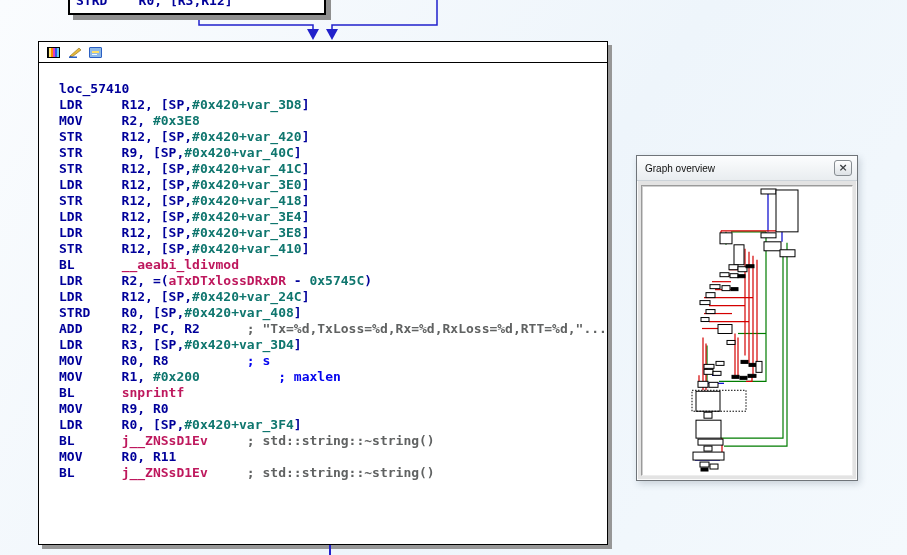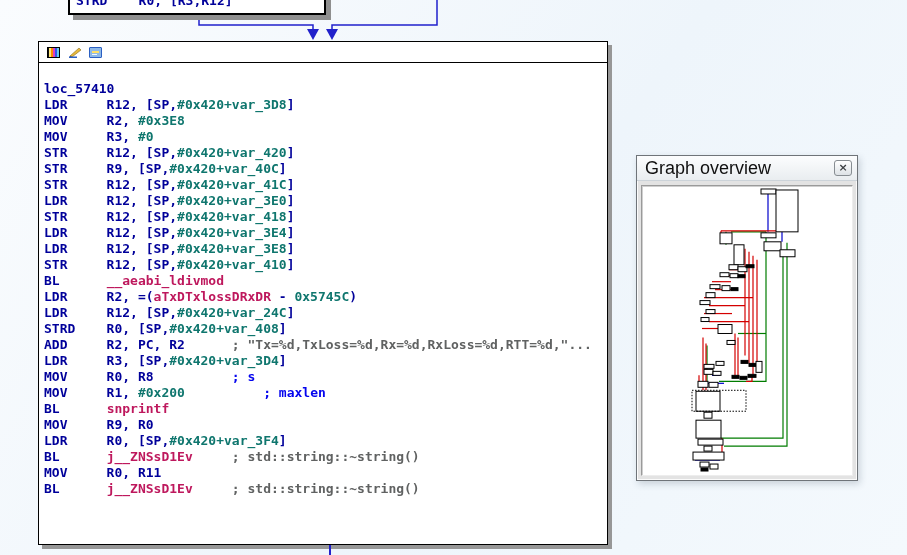--- a/index.html
+++ b/index.html
@@ -30,21 +30,21 @@
   .icon-pencil svg{display:block;}
   .icon-note{
     border:1px solid #2b5fc2;background:#8db8e8;position:relative;border-radius:1px;
   }
   .icon-note::before{
     content:"";position:absolute;left:2px;top:3px;width:7px;height:2px;background:#ffe066;
   }
   .icon-note::after{
     content:"";position:absolute;left:2px;top:6px;width:5px;height:1px;background:#f4f9ff;
   }
-  #asm-body{padding:18px 12px 0 5px;}
+  #asm-body{padding:18px 12px 0 5px;margin-left:15px;}
   .asm-line{
     height:16px;line-height:16px;white-space:pre;
     font-family:"DejaVu Sans Mono",monospace;font-size:13px;font-weight:bold;
   }
   #top-node .asm-line{padding-left:6px;line-height:15px;}
   .sg-i  {color:#00009a;}
   .sg-lbl{color:#00009a;}
   .sg-n  {color:#0f766e;}
   .sg-f  {color:#be185d;}
   .sg-cg {color:#606262;}
@@ -54,21 +54,21 @@
   
   #overview-window{
     position:absolute;left:636px;top:155px;width:220px;height:324px;
     background:#e3e3e3;border:1px solid #6f7479;
     box-shadow:inset 0 0 0 1px #fbfbfb,2px 3px 7px rgba(40,60,80,.20);
   }
   .ov-titlebar{
     height:24px;background:linear-gradient(#fcfdfe,#e9edf0);
     border-bottom:1px solid #ccd3d9;display:flex;align-items:center;padding:0 5px 0 8px;
   }
-  .ov-title{flex:1;font-size:18px;color:#101010;}
+  .ov-title{flex:1;font-size:10px;color:#101010;}
   .ov-close{
     width:18px;height:16px;box-sizing:border-box;border:1px solid #878d92;border-radius:3px;
     background:linear-gradient(#ffffff,#dde2e6);
     font-family:"DejaVu Sans",sans-serif;font-size:11px;font-weight:bold;color:#3c3f42;
     text-align:center;line-height:14px;cursor:default;
   }
   .ov-content{
     position:absolute;left:4px;right:4px;top:29px;bottom:4px;background:#ffffff;
     border:1px solid #9a9a9a;border-right-color:#ededed;border-bottom-color:#ededed;
     box-shadow:inset 1px 1px 0 #cfcfcf;
@@ -100,21 +100,20 @@
           <polygon points="2,9 4,10 1,11" fill="#333"></polygon>
           <rect x="1" y="9.5" width="8" height="1.5" fill="#2b5fc2"></rect>
         </svg>
       </span>
     <span class="tb-icon icon-note"></span>
   </div>
   <div id="asm-body">
       <div class="asm-line"><span class="sg-lbl">loc_57410</span></div>
       <div class="asm-line"><span class="sg-i">LDR     R12, [SP,</span><span class="sg-n">#0x420+var_3D8</span><span class="sg-i">]</span></div>
       <div class="asm-line"><span class="sg-i">MOV     R2, </span><span class="sg-n">#0x3E8</span></div>
-      <div class="asm-line"><span class="sg-i">MOV     R3, </span><span class="sg-n">#0</span></div>
       <div class="asm-line"><span class="sg-i">STR     R12, [SP,</span><span class="sg-n">#0x420+var_420</span><span class="sg-i">]</span></div>
       <div class="asm-line"><span class="sg-i">STR     R9, [SP,</span><span class="sg-n">#0x420+var_40C</span><span class="sg-i">]</span></div>
       <div class="asm-line"><span class="sg-i">STR     R12, [SP,</span><span class="sg-n">#0x420+var_41C</span><span class="sg-i">]</span></div>
       <div class="asm-line"><span class="sg-i">LDR     R12, [SP,</span><span class="sg-n">#0x420+var_3E0</span><span class="sg-i">]</span></div>
       <div class="asm-line"><span class="sg-i">STR     R12, [SP,</span><span class="sg-n">#0x420+var_418</span><span class="sg-i">]</span></div>
       <div class="asm-line"><span class="sg-i">LDR     R12, [SP,</span><span class="sg-n">#0x420+var_3E4</span><span class="sg-i">]</span></div>
       <div class="asm-line"><span class="sg-i">LDR     R12, [SP,</span><span class="sg-n">#0x420+var_3E8</span><span class="sg-i">]</span></div>
       <div class="asm-line"><span class="sg-i">STR     R12, [SP,</span><span class="sg-n">#0x420+var_410</span><span class="sg-i">]</span></div>
       <div class="asm-line"><span class="sg-i">BL      </span><span class="sg-f">__aeabi_ldivmod</span></div>
       <div class="asm-line"><span class="sg-i">LDR     R2, =(</span><span class="sg-f">aTxDTxlossDRxDR</span><span class="sg-i"> - </span><span class="sg-n">0x5745C</span><span class="sg-i">)</span></div>

